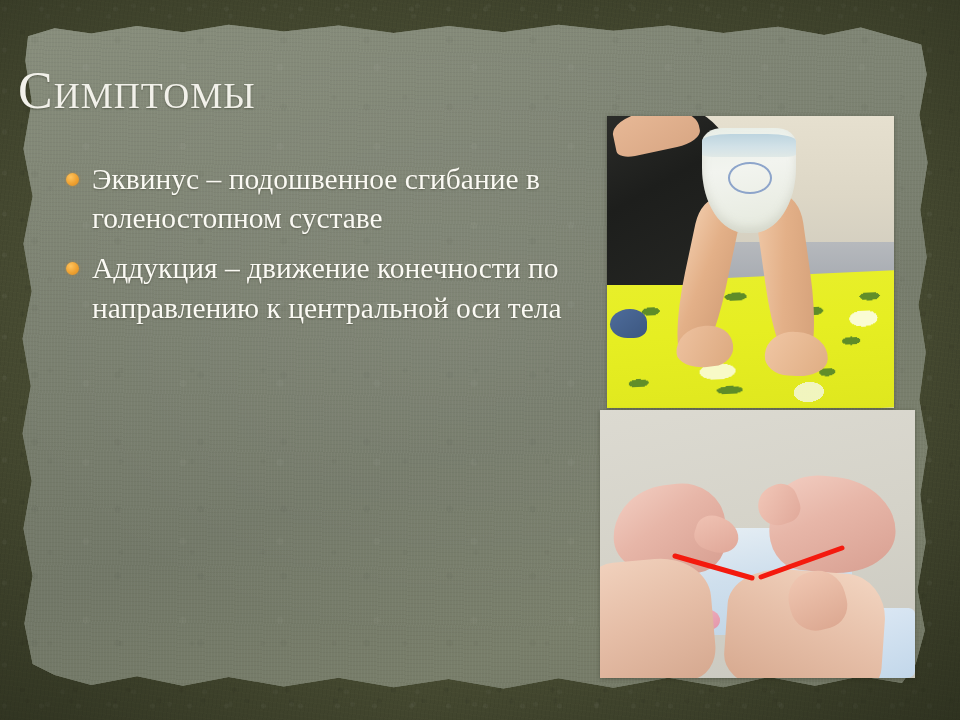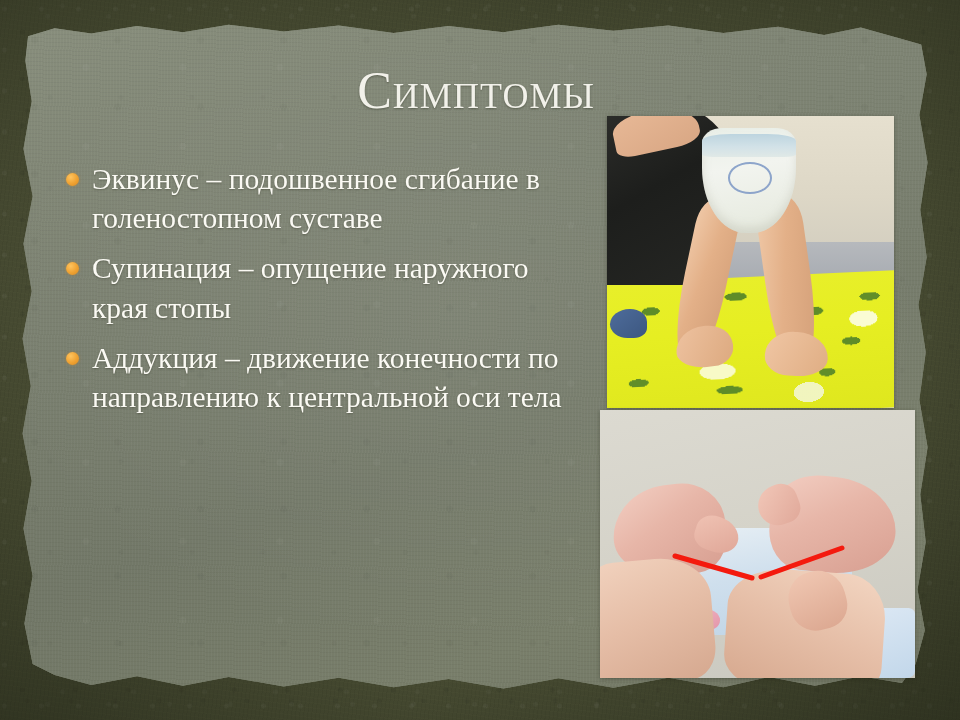--- a/index.html
+++ b/index.html
@@ -108,21 +108,20 @@
       radial-gradient(ellipse 88% 82% at 48% 44%, rgba(255,255,255,0.055) 0%, rgba(0,0,0,0) 60%),
       linear-gradient(180deg, rgba(255,255,255,0.03) 0%, rgba(0,0,0,0.05) 100%);
   }
 
   
   .title {
     position: absolute;
     left: 0;
     top: 44px;
     width: 916px;
-    text-align: center;
     color: #f2f1ea;
     font-size: 52px;
     line-height: 1.05;
     font-variant: small-caps;
     letter-spacing: 1px;
     text-shadow: 0 1px 2px rgba(40,44,28,0.45);
     font-family: "Liberation Serif", "DejaVu Serif", serif;
     white-space: nowrap;
   }
 
@@ -395,24 +394,20 @@
 
   <div class="paper-wrap">
     <div class="paper"></div>
 
     <div class="title">Симптомы</div>
 
     <ul class="bullets">
       <li class="bullet-item">
         <span class="bullet-dot"></span>
         <span>Эквинус – подошвенное сгибание в голеностопном суставе</span>
-      </li>
-      <li class="bullet-item">
-        <span class="bullet-dot"></span>
-        <span> Супинация – опущение наружного края стопы</span>
       </li>
       <li class="bullet-item">
         <span class="bullet-dot"></span>
         <span> Аддукция – движение конечности по направлению к центральной оси тела</span>
       </li>
     </ul>
   </div>
 
   <div class="layer-photos">
 

